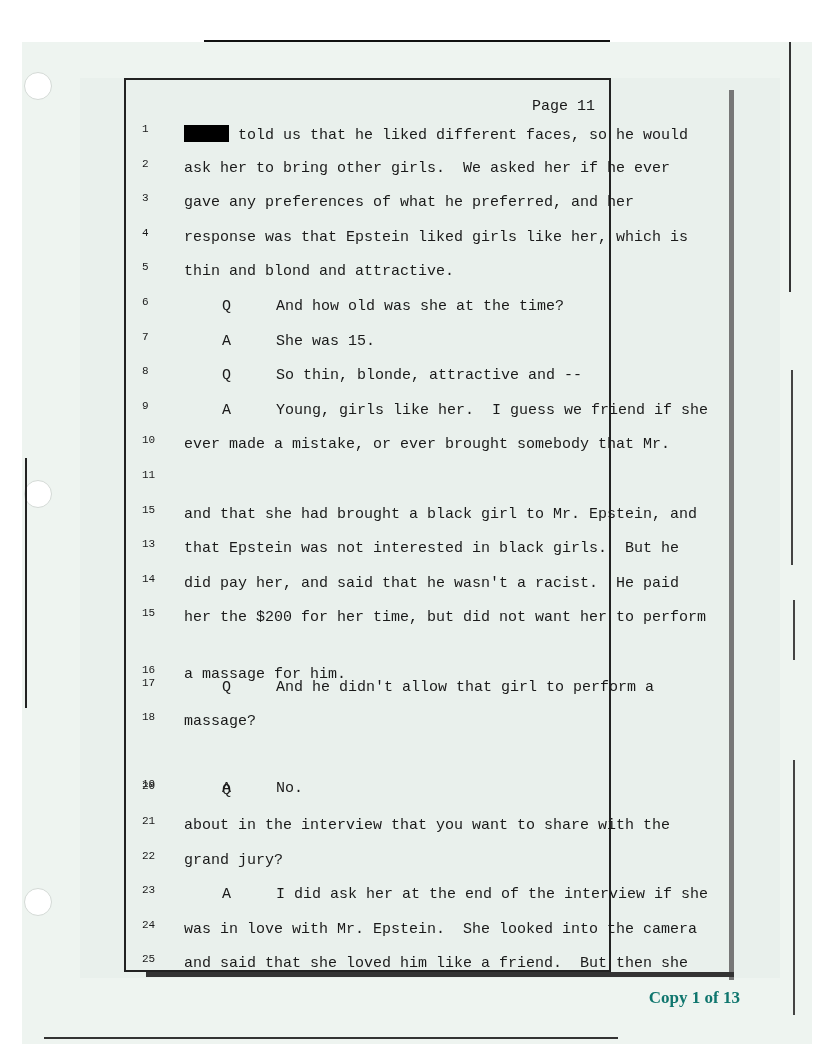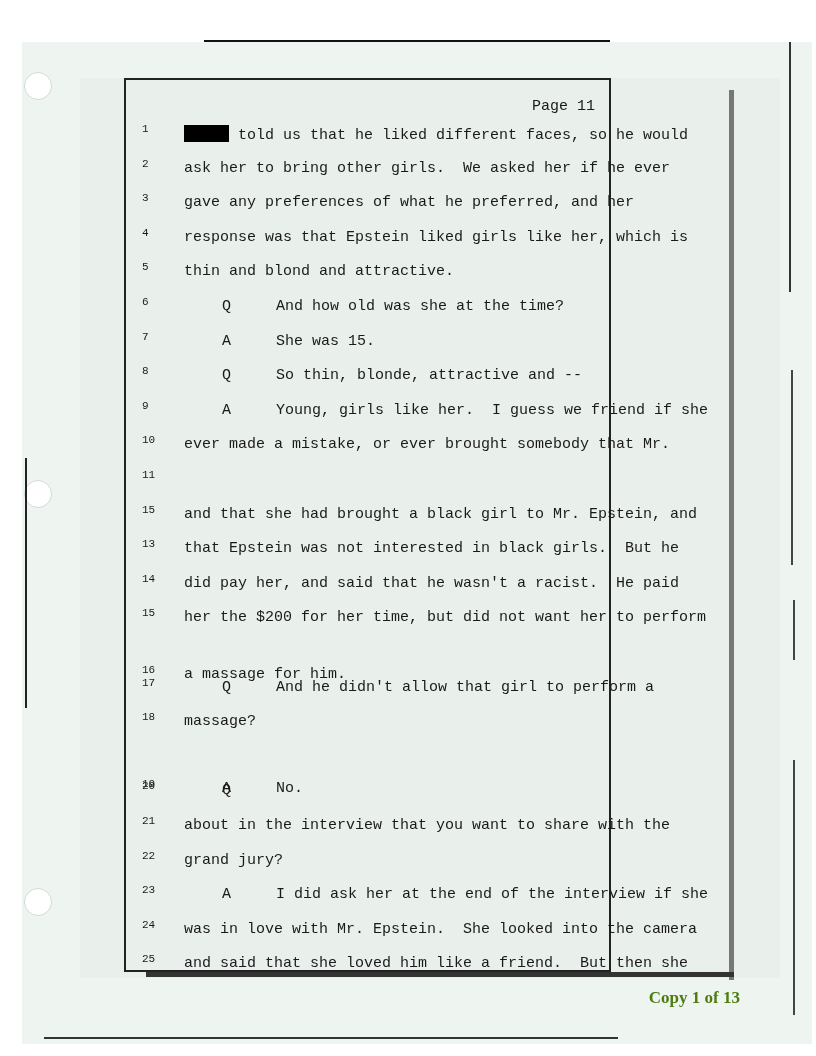--- a/index.html
+++ b/index.html
@@ -112,21 +112,21 @@
       height: 17px;
       vertical-align: -3px;
     }
     .copy-label {
       position: absolute;
       right: 76px;
       top: 988px;
       font-family: "Liberation Serif", "DejaVu Serif", serif;
       font-weight: bold;
       font-size: 17px;
-      color: #4d7c0f;
+      color: #0f766e;
     }
   </style>
 </head>
 <body>
 
 <div class="scan-sheet"></div>
 <div class="bleed"></div>
 
 <div class="punch-hole" style="left:24px; top:72px;"></div>
 <div class="punch-hole" style="left:24px; top:480px;"></div>

